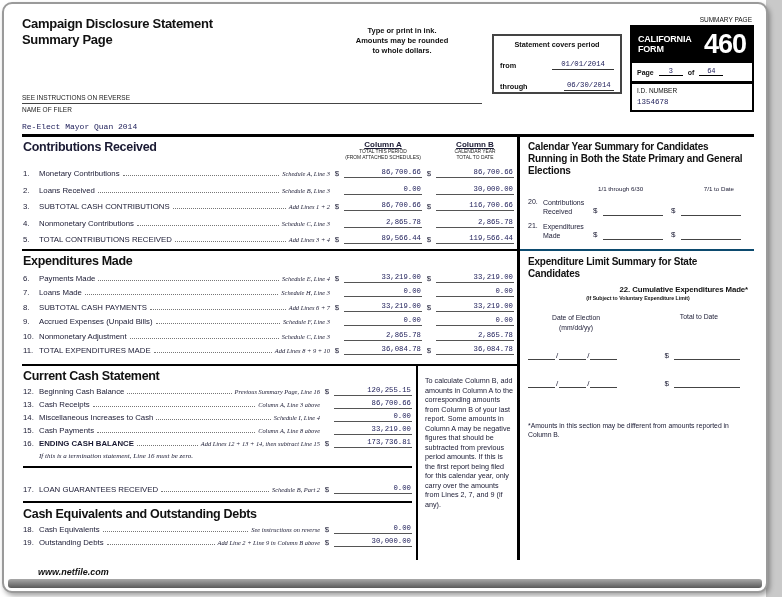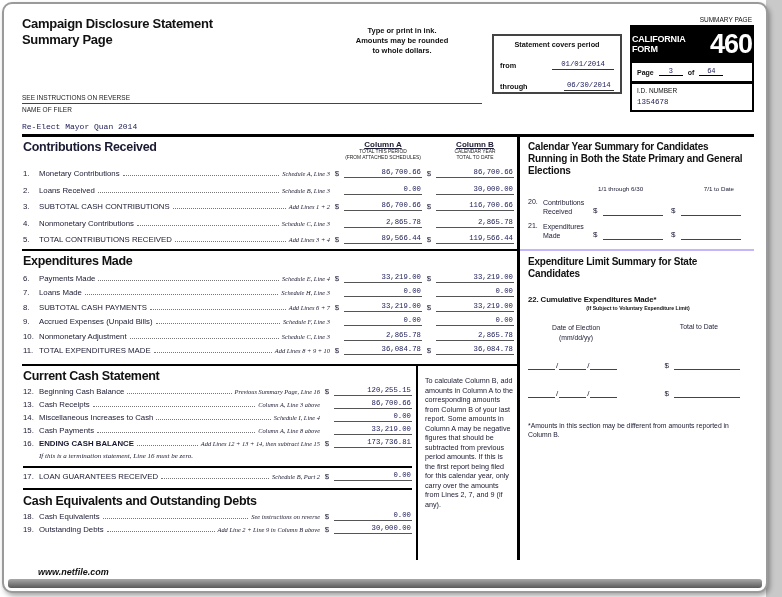--- a/index.html
+++ b/index.html
@@ -35,21 +35,21 @@
 
   .hdr-boxes { width:262px; }
   .summary-page-label { text-align:right; font-size:6.5px; margin-bottom:2px; padding-right:2px; }
   .boxes-row { display:flex; gap:8px; }
   .period-box { width:130px; height:60px; border:2px solid #444; margin-top:9px; padding:4px 6px; }
   .pb-title { font-size:7.3px; font-weight:bold; text-align:center; }
   .pb-row { display:flex; align-items:flex-end; margin-top:11px;gap:32px; }
   .pb-lab { font-size:7.3px; font-weight:bold; }
   .pb-val { flex:1; border-bottom:1px solid #333; text-align:center; font-family:"Liberation Mono", monospace; font-size:7.3px; color:#22225c; margin-left:4px; padding-bottom:1px; }
   .form-stack { flex:1; }
-  .form-box { display:flex; align-items:center; background:#000; color:#fff; border:2px solid #000; height:38px; padding:2px 0; }
+  .form-box { display:flex; align-items:center; background:#000; color:#fff; border:2px solid #000; height:38px; padding:2px 6px; }
   .fb-left span { display:block; font-size:9px; font-weight:bold; letter-spacing:-0.2px; line-height:1.15; }
   .fb-num { flex:1; text-align:right; font-size:27px; font-weight:bold; letter-spacing:-1px; }
   .page-row { display:flex; align-items:flex-end; border:2px solid #000; border-top:none; padding:4px 5px 5px 5px; font-size:7px; font-weight:bold; }
   .pg-blank { width:24px; border-bottom:1px solid #000; text-align:center; font-family:"Liberation Mono", monospace; font-weight:normal; color:#22225c; font-size:7px; margin:0 5px; }
   .id-box { border:2px solid #000; border-top:1px solid #000; padding:3px 5px 4px 5px; }
   .id-lab { font-size:6.5px; }
   .id-val { font-family:"Liberation Mono", monospace; font-size:7.5px; color:#22225c; margin-top:4px; }
 
   .thick { border-top:3px solid #000; }
 
@@ -77,39 +77,39 @@
   .flex-title { flex:1; }
   .colhead { width:78px; display:flex; flex-direction:column; align-items:center; text-align:center; }
   .ch-main { font-size:8px; font-weight:bold;text-decoration:underline; }
   .ch-sub { font-size:4.9px; color:#222; line-height:1.3; white-space:nowrap; }
 
   .bottom { display:flex; height:194px; }
   .cash-area { flex:1; padding:3px 4px 0 1px; display:flex; flex-direction:column; }
   .cash-area .row { margin-top:3px; }
   .lbl-bold { font-weight:bold; }
   .term-note { font-family:"Liberation Serif", serif; font-style:italic; font-size:7px; margin:4px 0 0 16px; color:#1a1a33; }
-  .l17 { border-top:2px solid #000; border-bottom:2px solid #000; padding:0 0 7px 0; margin-top:6px; }
+  .l17 { border-top:2px solid #000; border-bottom:2px solid #000; padding:13px 0 7px 0; margin-top:6px; }
   .debts-title { margin-top:4px; }
   .note-box { width:101px; border-left:2px solid #000; padding:10px 4px 0 7px; font-size:7.2px; line-height:1.32; color:#1a1a33; }
 
   
-  .rc-sec1 { height:114px; border-bottom:2px solid #c4b5fd; padding:4px 4px 0 8px; }
+  .rc-sec1 { height:114px; border-bottom:2px solid #0c4a6e; padding:4px 4px 0 8px; }
   .rc-title { font-size:10px; font-weight:bold; line-height:1.22; letter-spacing:-0.2px; }
   .rc1-cols { display:flex; font-size:6.2px; margin:7px 0 0 0; color:#1a1a33; }
   .rc1-col1 { margin-left:70px; }
   .rc1-col2 { margin-left:auto; margin-right:16px; }
   .cal-row { display:flex; margin-top:6px; font-size:7px; color:#1a1a33; }
   .cal-num { width:15px; }
   .cal-lab { width:50px; line-height:1.3; }
   .cal-lab span { display:block; }
   .cal-cur { width:10px; font-size:8px; align-self:flex-end; padding-bottom:1px; }
   .cal-blank { width:60px; border-bottom:1px solid #444; align-self:flex-end; height:10px; margin-right:8px; }
 
   .rc-sec2 { height:192px; position:relative; padding:5px 6px 0 8px; }
-  .l22 { text-align:left; font-weight:bold; font-size:7.8px; margin-top:15px; letter-spacing:-0.1px; }
+  .l22 { text-align:right; font-weight:bold; font-size:7.8px; margin-top:5px; letter-spacing:-0.1px; }
   .l22sub { text-align:center; font-weight:bold; font-size:5.2px; margin-top:1px; }
   .el-labels { display:flex; font-size:6.8px; margin-top:12px; color:#1a1a33; }
   .el-date { margin-left:24px; text-align:center; line-height:1.4; }
   .el-date span { display:block; }
   .el-total { margin-left:auto; margin-right:30px; }
   .el-row { display:flex; align-items:flex-end; margin-top:18px; font-size:8px; color:#1a1a33; }
   .d-blank { width:27px; border-bottom:1px solid #444; height:10px; }
   .slash { margin:0 1px; }
   .el-cur { margin-left:auto; margin-right:5px; }
   .t-blank { width:66px; border-bottom:1px solid #444; height:10px; margin-right:8px; }

